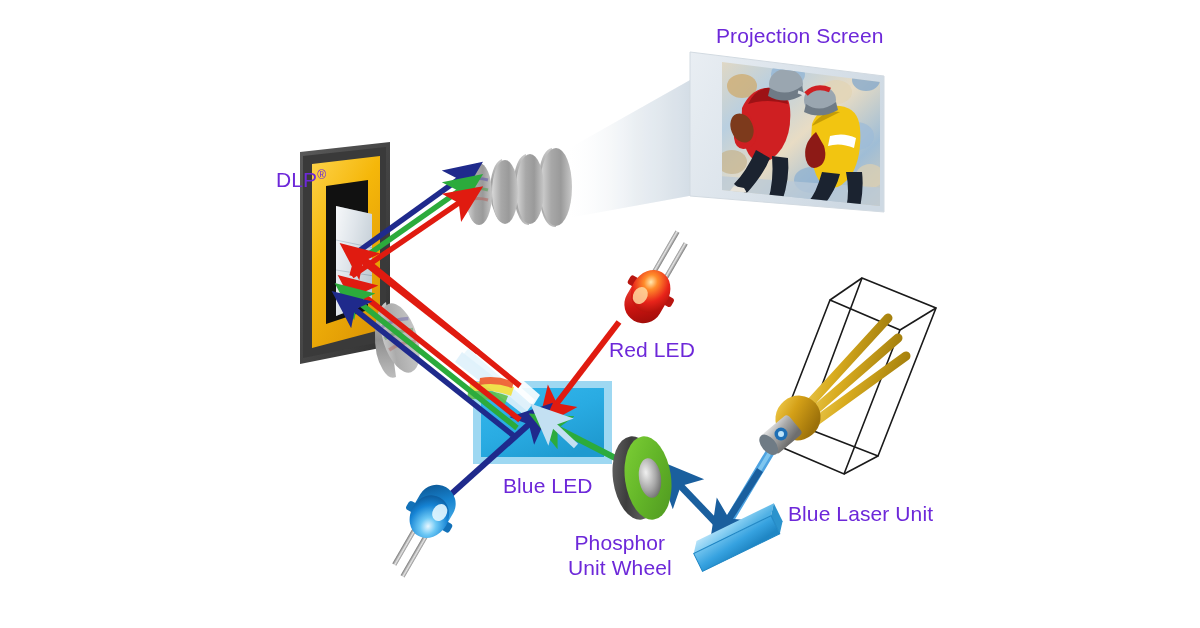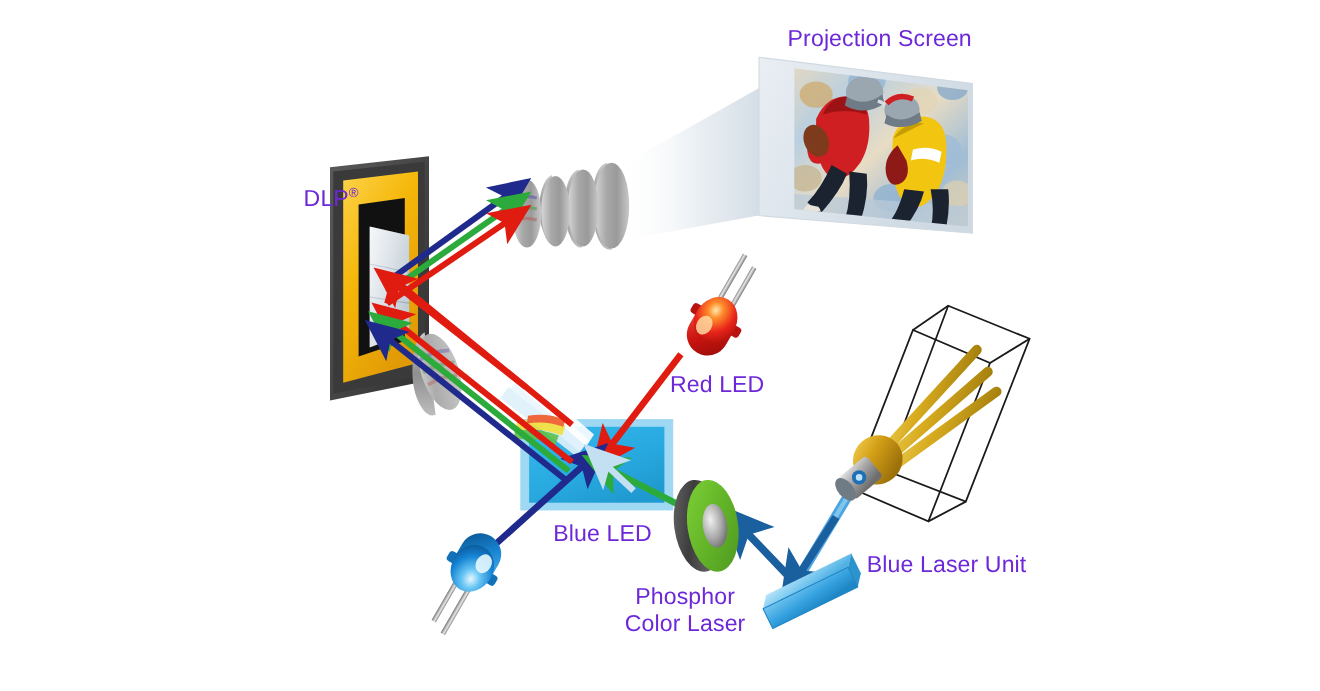--- a/index.html
+++ b/index.html
@@ -463,17 +463,17 @@
 
 
   <div class="diagram-label" style="left:276px; top:168px;"><span>DLP</span><span class="sup-r">®</span></div>
 
 
   <div class="diagram-label" style="left:609px; top:338px;">Red LED</div>
 
   <div class="diagram-label" style="left:503px; top:474px;">Blue LED</div>
 
   <div class="diagram-label two-line" style="left:568px; top:531px;">Phosphor
-Color Laser</div>
+Unit Wheel</div>
 
   <div class="diagram-label" style="left:788px; top:481px;margin-top:21px;">Blue Laser Unit</div>
 
 </div>
 
 </body></html>

